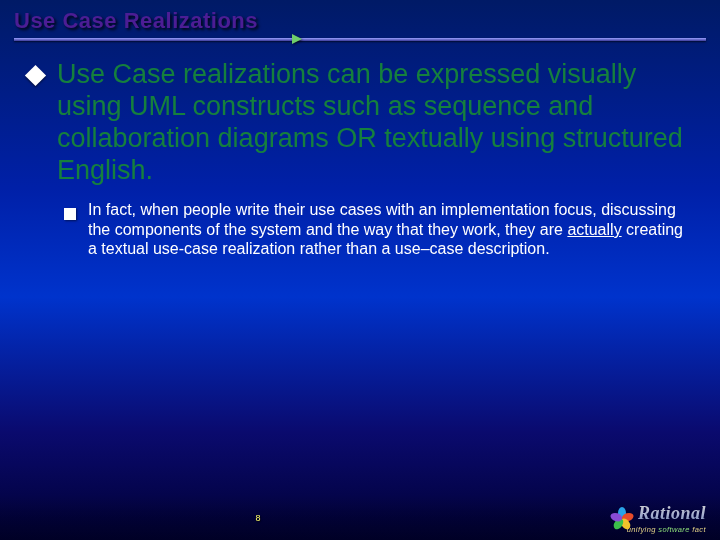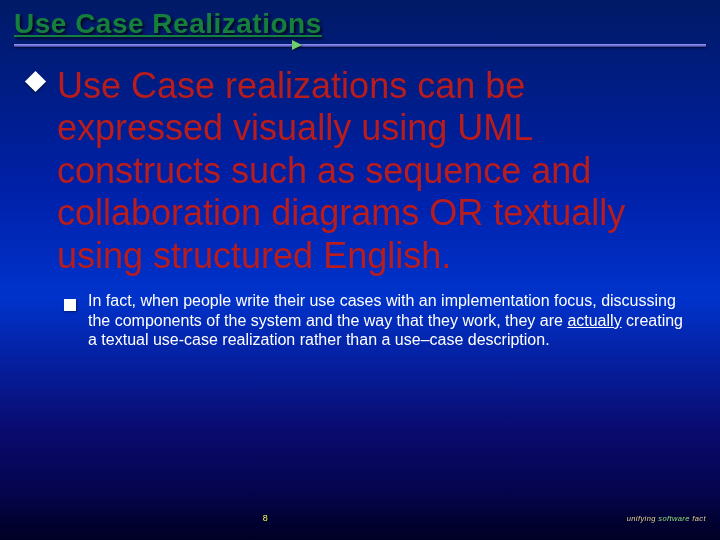--- a/index.html
+++ b/index.html
@@ -7,26 +7,25 @@
   body {
     font-family: Arial, "Helvetica Neue", Helvetica, sans-serif;
     background: linear-gradient(to bottom, #001a66 0%, #0020a8 35%, #0033cc 55%, #0a0a6e 80%, #000033 100%);
     color: #ffffff;
     position: relative;
   }
   .title-bar {
     padding: 8px 14px 4px 14px;
   }
   .title {
-    font-size: 28px;
+    font-size: 22px;
     font-weight: 900;
     letter-spacing: 0.5px;
-    color: #15803d;
+    color: #4c1d95;
     text-shadow: 2px 2px 3px rgba(0,0,0,0.8);
-    text-decoration: underline;
   }
   .rule-wrap {
     padding: 0 14px 8px 14px;
     position: relative;
   }
   .rule {
     height: 3px;
     background: linear-gradient(to bottom, #9aa0ff 0%, #3a3a99 100%);
     box-shadow: 0 1px 2px rgba(0,0,0,0.6);
     position: relative;
@@ -52,23 +51,23 @@
   .diamond {
     width: 15px; height: 15px;
     background: #ffffff;
     transform: rotate(45deg);
     margin-top: 9px;
     margin-right: 14px;
     flex: 0 0 15px;
     box-shadow: 1px 1px 2px rgba(0,0,0,0.5);
   }
   .bullet-text {
-    font-size: 36px;
+    font-size: 27px;
     line-height: 1.18;
-    color: #b91c1c;
+    color: #15803d;
     font-weight: 400;
   }
   .sub-row {
     display: flex;
     align-items: flex-start;
     margin-left: 36px;
     margin-top: 6px;
   }
   .square {
     width: 12px; height: 12px;
@@ -173,17 +172,27 @@
       <span>In fact, when people write their use cases with an implementation focus, discussing the components of the system and the way that they work, they are </span><span class="underline">actually</span><span> creating a textual use-case realization rather than a use–case description.</span>
     </div>
   </div>
 </div>
 
 <div class="footer">
   <div class="footer-left">
   </div>
   <div class="footer-center">8</div>
   <div class="footer-right">
+    <div class="logo-row">
+      <div class="logo-mark">
+        <div class="petal" style="background:#2aa3e8;transform:rotate(0deg);"></div>
+        <div class="petal" style="background:#e84b2a;transform:rotate(72deg);"></div>
+        <div class="petal" style="background:#f2c22b;transform:rotate(144deg);"></div>
+        <div class="petal" style="background:#3bbf4a;transform:rotate(216deg);"></div>
+        <div class="petal" style="background:#8a4bd6;transform:rotate(288deg);"></div>
+      </div>
+      <div class="logo-word">Rational</div>
+    </div>
     <div class="tagline">
       <span>unifying </span><span class="uword">software</span><span> fact</span>
     </div>
   </div>
 </div>
 
 </body></html>

